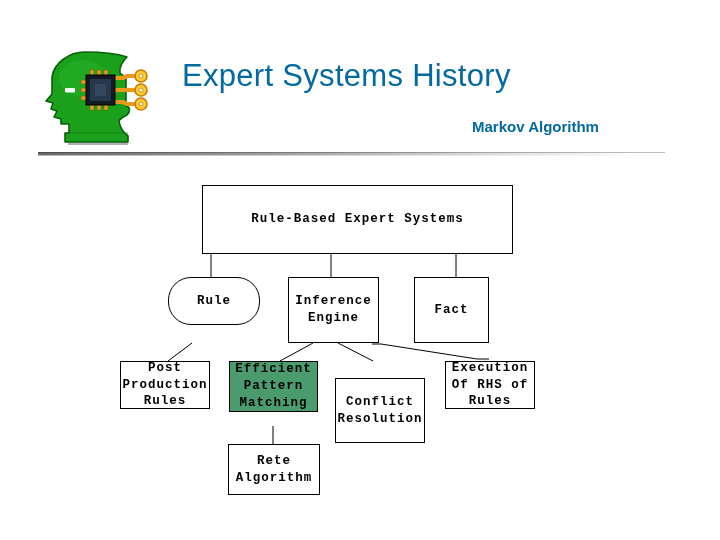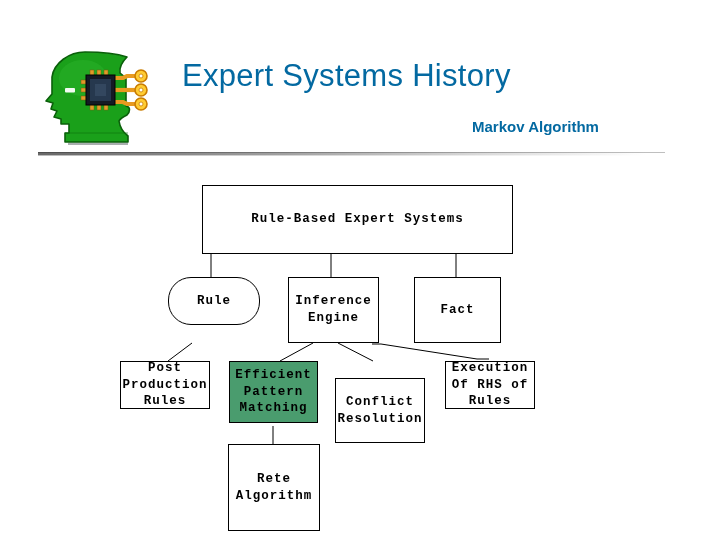--- a/index.html
+++ b/index.html
@@ -28,26 +28,26 @@
   .node{
     position:absolute;box-sizing:border-box;border:1px solid #000;background:#fff;
     display:flex;align-items:center;justify-content:center;text-align:center;
     font-family:"Liberation Mono","DejaVu Sans Mono",monospace;
     font-weight:700;font-size:12.5px;line-height:1.34;letter-spacing:1px;
     white-space:pre-line;color:#000;
   }
   .n-root      {left:168px;top:185px;width:311px;height:69px;margin-left:34px;}
   .n-rule      {left:168px;top:277px;width:92px; height:48px;border-radius:23px;}
   .n-inference {left:288px;top:277px;width:91px; height:66px;}
-  .n-fact      {left:414px;top:277px;width:87px; height:66px;}
+  .n-fact      {left:414px;top:277px;width:75px; height:66px;}
   .n-post      {left:120px;top:361px;width:90px; height:48px;}
-  .n-efficient {left:229px;top:361px;width:89px; height:62px;background:#4a9c6e;}
+  .n-efficient {left:229px;top:361px;width:89px; height:51px;background:#4a9c6e;}
   .n-conflict  {left:335px;top:378px;width:90px; height:65px;}
   .n-execution {left:445px;top:361px;width:90px; height:48px;}
-  .n-rete      {left:228px;top:444px;width:92px; height:87px;font-family:Liberation Mono, monospace;}
+  .n-rete      {left:228px;top:444px;width:92px; height:51px;font-family:Liberation Mono, monospace;}
 </style>
 </head>
 <body>
 
 <div class="slide">
 
   <svg class="logo" viewBox="0 0 106 98" aria-hidden="true">
 
     <rect x="23" y="92.5" width="60" height="2.5" fill="#a9afaf"></rect>
 

